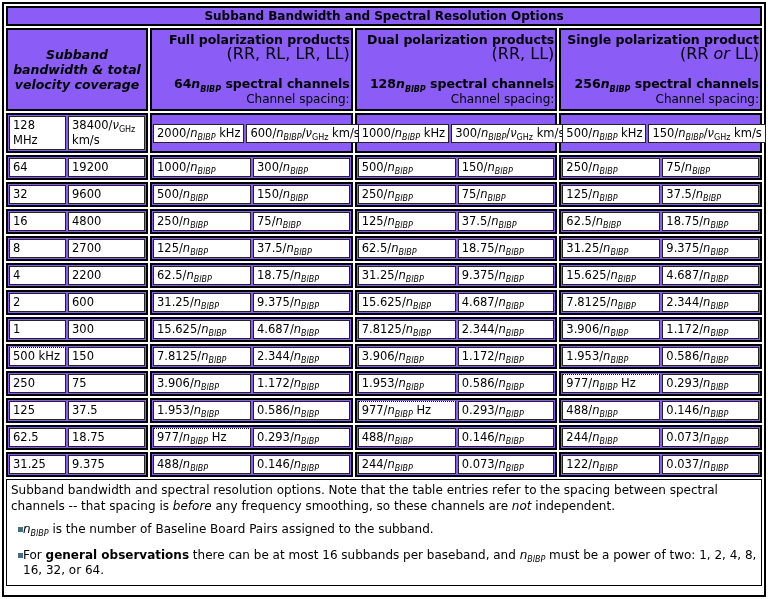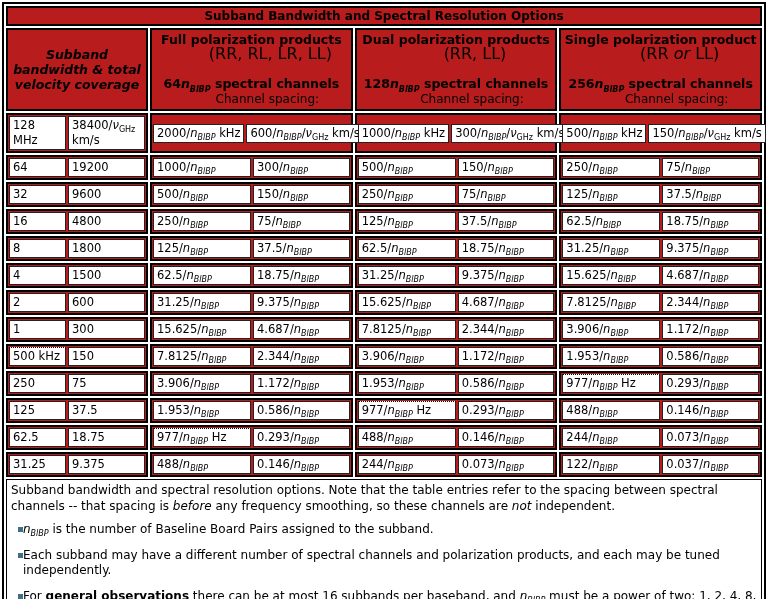--- a/index.html
+++ b/index.html
@@ -1,21 +1,21 @@
 <!DOCTYPE html>
 <html><head>
 <meta charset="utf-8">
 <style>
   html,body{margin:0;padding:0;background:#fff;color:#000;}
   body{width:768px;font-family:"DejaVu Sans","Liberation Sans",sans-serif;}
   .frame{box-sizing:border-box;width:764px;min-height:595px;margin:2px;border:2px solid #000;background:#fff;padding:0;}
   table.main{border-collapse:separate;border-spacing:2px;width:100%;table-layout:fixed;}
-  td.thick{border:2px solid #000;padding:1px;vertical-align:middle;background:#b91c1c;}
+  td.thick{border:2px solid #000;padding:1px;vertical-align:middle;background:#8b5cf6;}
   td.title-cell{text-align:center;font-weight:bold;font-size:12px;padding:1px 2px;}
-  td.header-cell{text-align:center;padding:2px 1px;}
+  td.header-cell{text-align:right;padding:2px 1px;}
   .bwh{font-weight:bold;font-size:12.5px;line-height:15px;text-align:center;padding:4px 6px;font-style:italic;}
   .hline1{font-size:12.5px;font-weight:bold;line-height:15px;}
   .hline2{font-size:16px;line-height:13px;padding-left:38px;}
   .hline3{font-size:12.5px;font-weight:bold;line-height:17px;margin-top:15px;}
   .hline4{font-size:12px;line-height:15px;margin-left:32px;}
   .pair{display:flex;gap:2px;align-items:stretch;}
   .cellbox{border:1px solid #222;padding:1px 3px;font-size:11.5px;line-height:15px;display:flex;align-items:center;white-space:nowrap;background:#fff;}
   .cellbox.dotted{border-top:1px dotted #000;}
   .b1{width:49px;}
   .b2{flex:1;}
@@ -238,21 +238,21 @@
             </div>
           </td>
         </tr>
         <tr>
           <td class="thick">
             <div class="pair">
               <div class="cellbox b1">
                 <span>8</span>
               </div>
               <div class="cellbox b2">
-                <span>1800</span>
+                <span>2700</span>
               </div>
             </div>
           </td>
           <td class="thick">
             <div class="pair">
               <div class="cellbox k">
                 <span>125/<i>n</i><sub><i>BlBP</i></sub></span>
               </div>
               <div class="cellbox s">
                 <span>37.5/<i>n</i><sub><i>BlBP</i></sub></span>
@@ -280,21 +280,21 @@
             </div>
           </td>
         </tr>
         <tr>
           <td class="thick">
             <div class="pair">
               <div class="cellbox b1">
                 <span>4</span>
               </div>
               <div class="cellbox b2">
-                <span>1500</span>
+                <span>2200</span>
               </div>
             </div>
           </td>
           <td class="thick">
             <div class="pair">
               <div class="cellbox k">
                 <span>62.5/<i>n</i><sub><i>BlBP</i></sub></span>
               </div>
               <div class="cellbox s">
                 <span>18.75/<i>n</i><sub><i>BlBP</i></sub></span>
@@ -621,22 +621,18 @@
 
   <div class="notes">
     <p class="caption">Subband bandwidth and spectral resolution options. Note that the table entries refer to the spacing between spectral channels -- that spacing is <i>before</i> any frequency smoothing, so these channels are <i>not</i> independent.</p>
     <div id="bullets">
         <div class="bullet">
           <span class="sq" style="background:#3e6f87"></span>
           <span><i>n</i><sub><i>BlBP</i></sub> is the number of Baseline Board Pairs assigned to the subband.</span>
         </div>
         <div class="bullet">
           <span class="sq" style="background:#3e6f87"></span>
-          <span>Each subband may have a different number of spectral channels and polarization products, and each may be tuned independently.</span>
-        </div>
-        <div class="bullet">
-          <span class="sq" style="background:#3e6f87"></span>
           <span>For <b>general observations</b> there can be at most 16 subbands per baseband, and <i>n</i><sub><i>BlBP</i></sub> must be a power of two: 1, 2, 4, 8, 16, 32, or 64.</span>
         </div>
       </div>
   </div>
 
 </div>
 
 </body></html>

